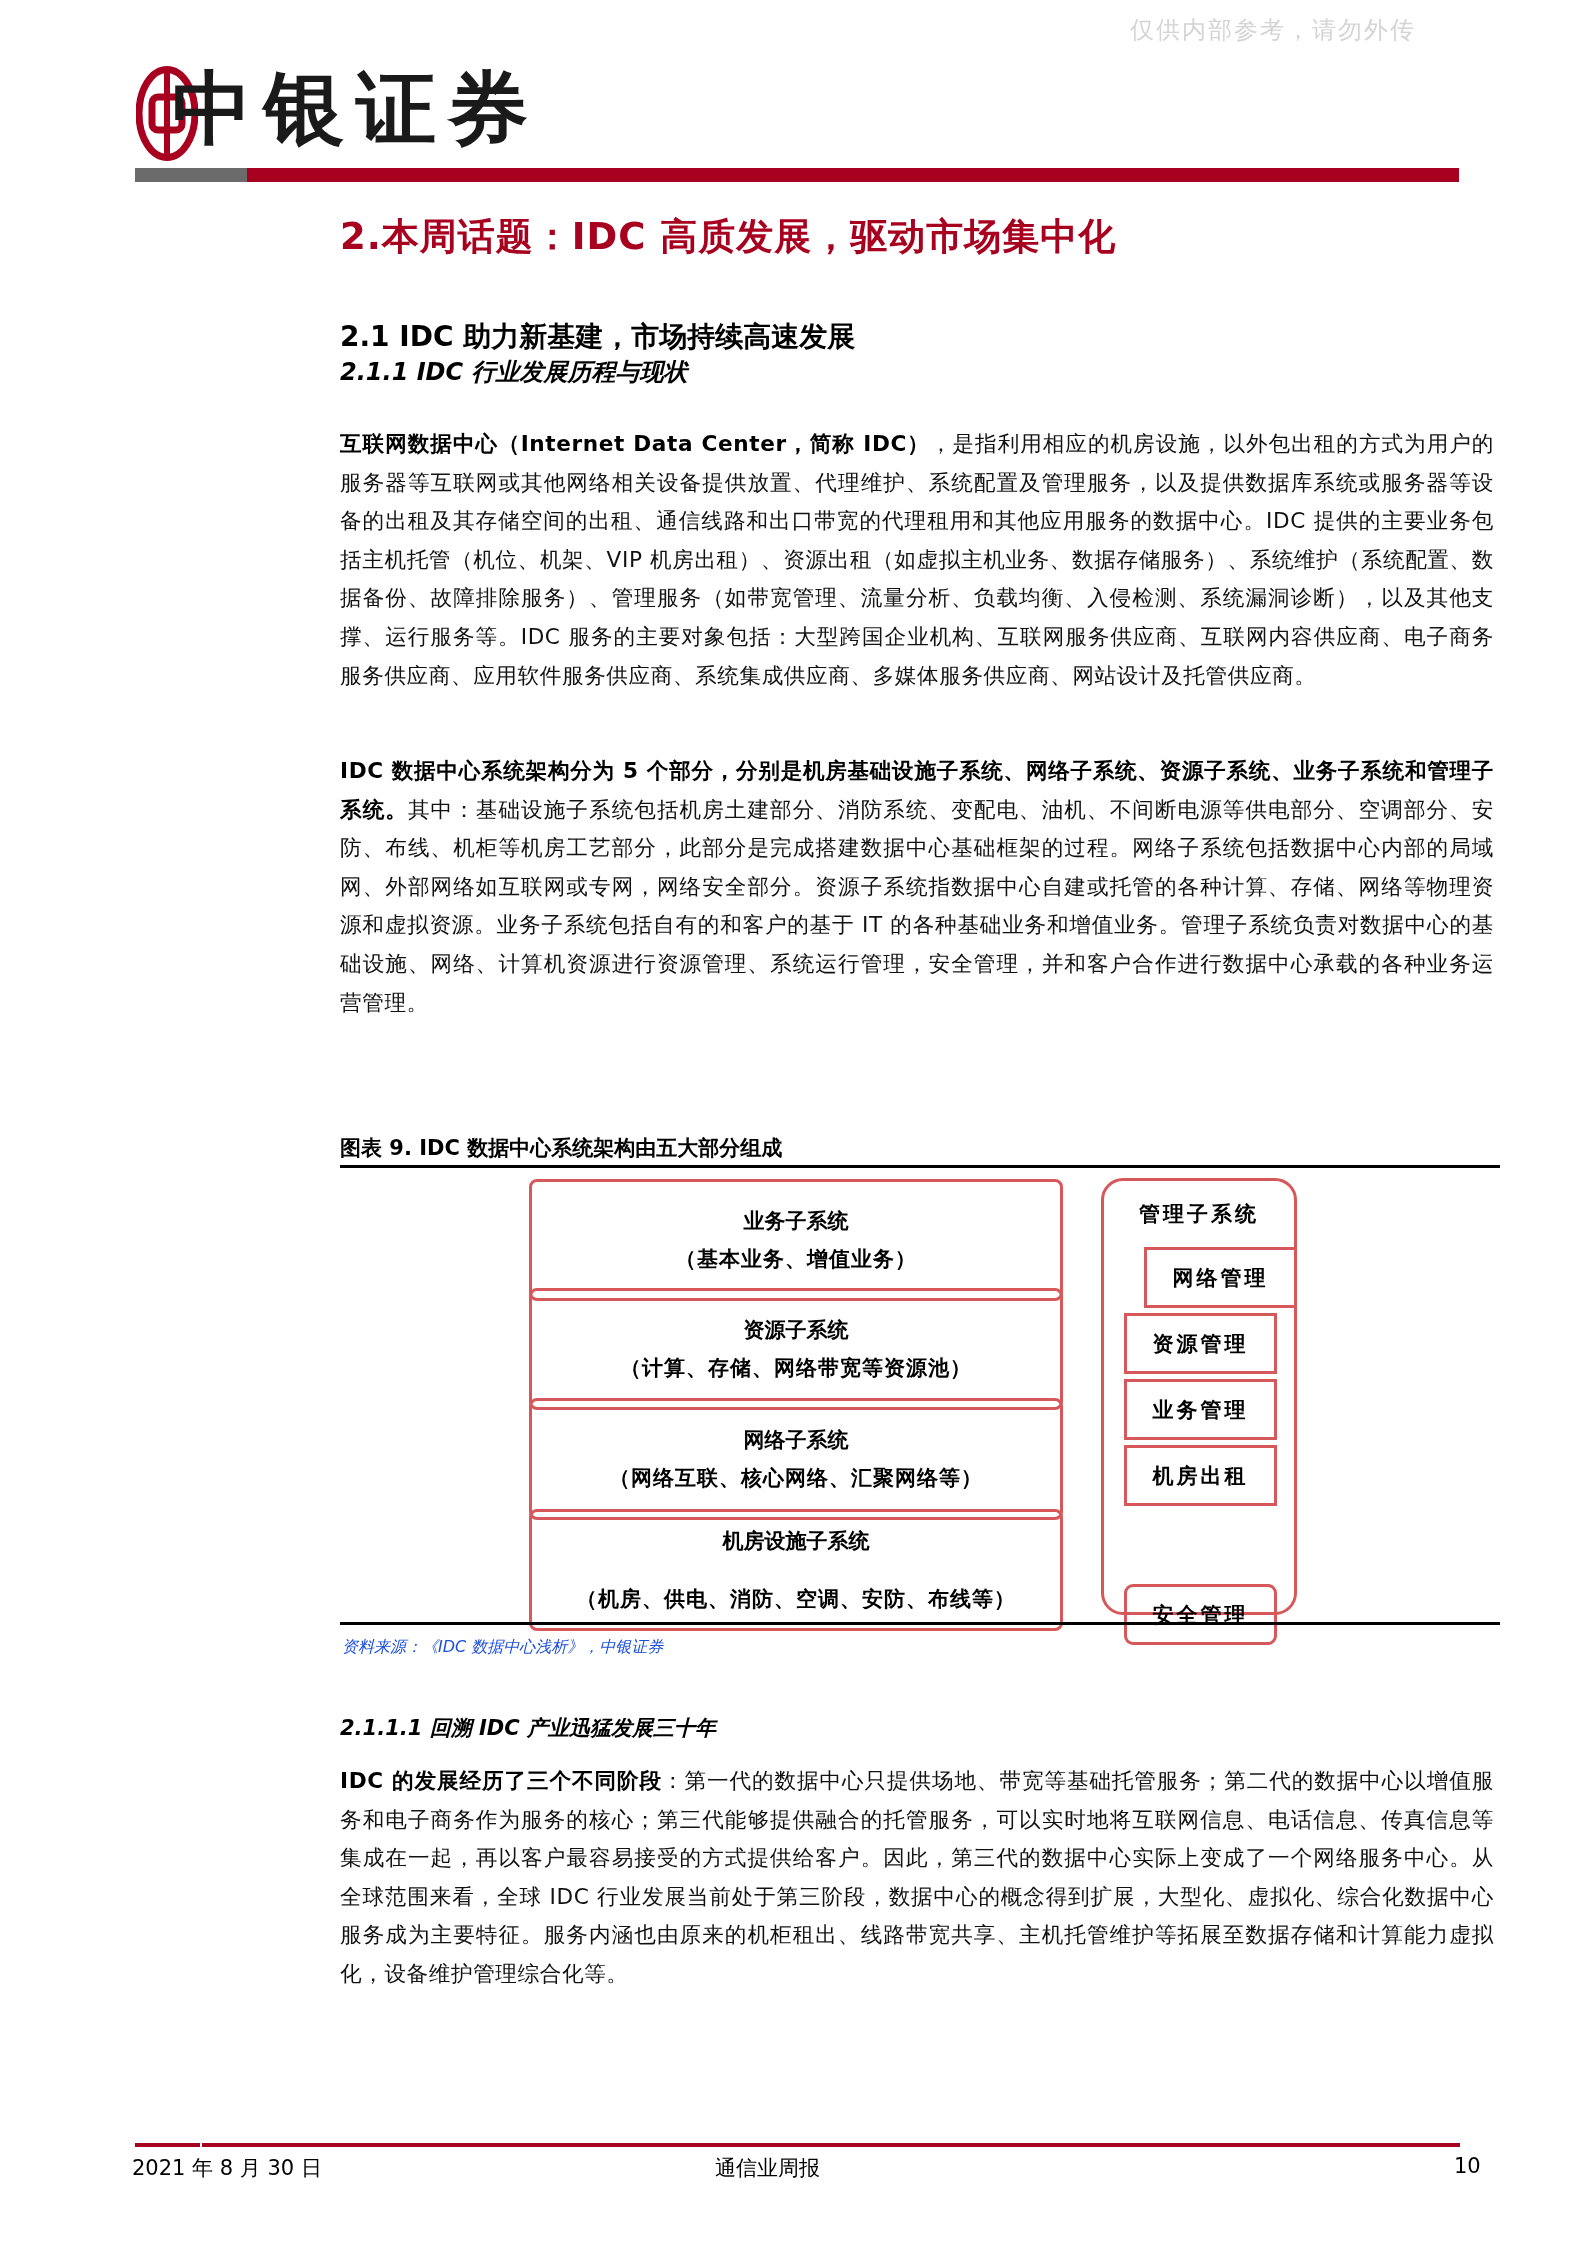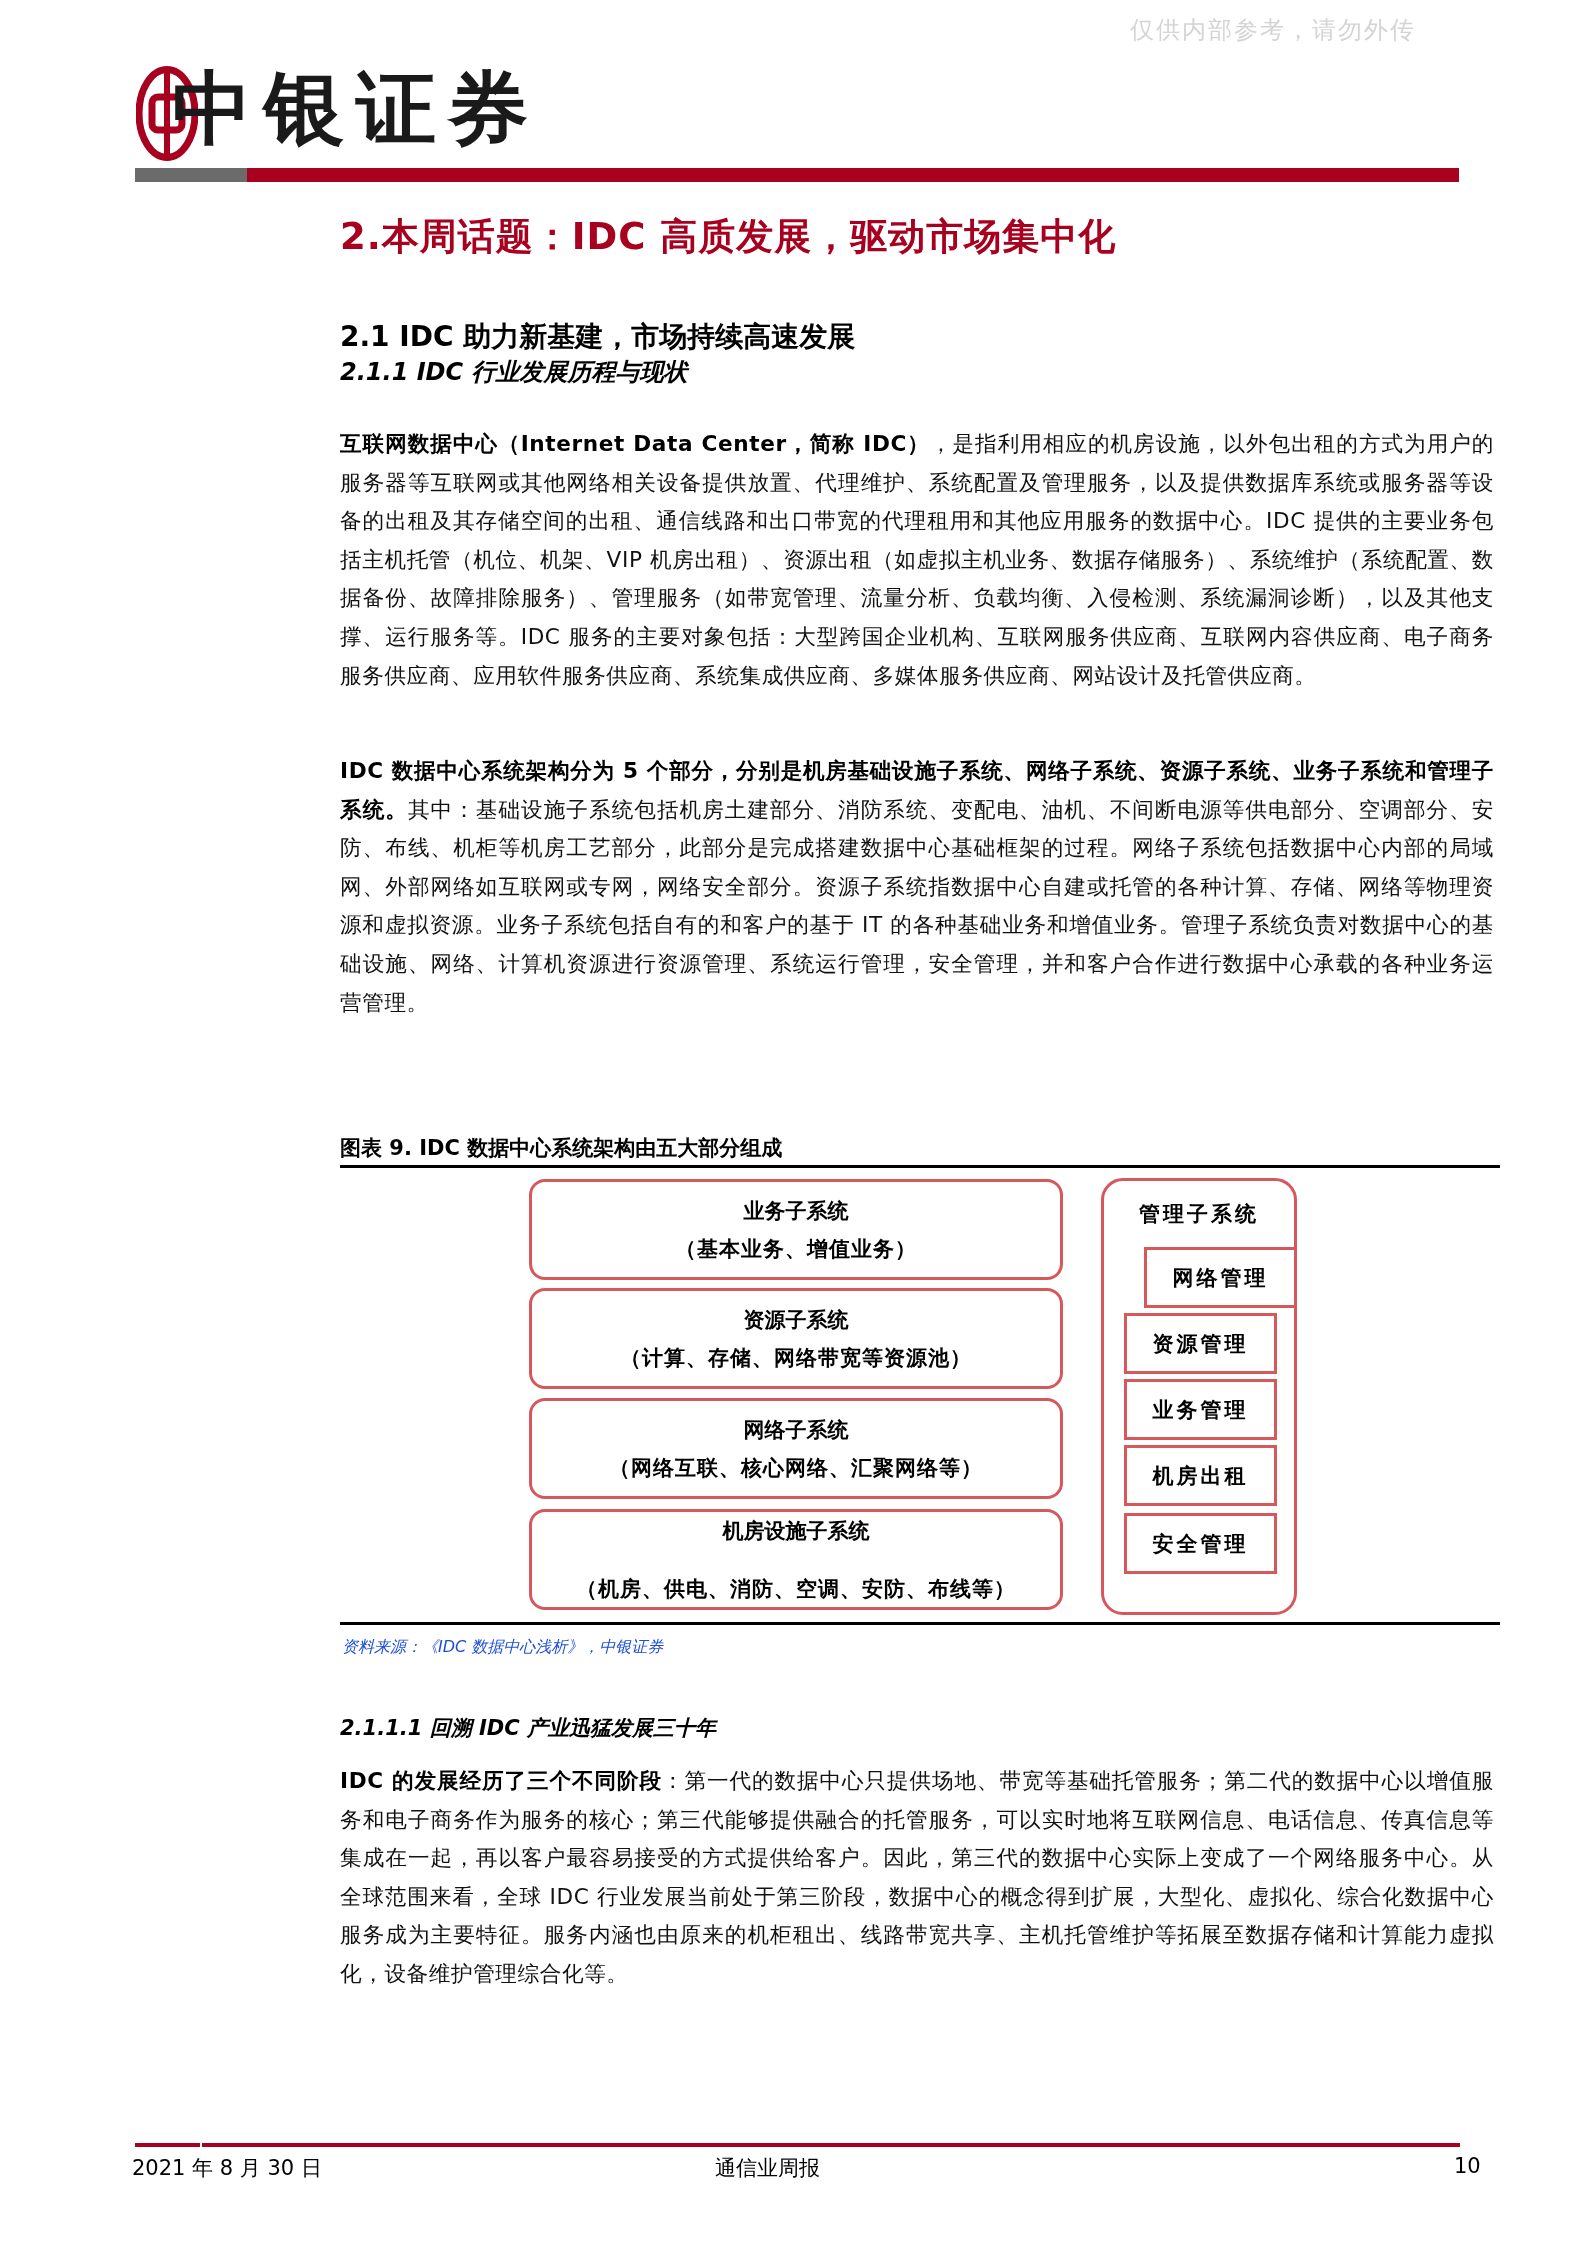--- a/index.html
+++ b/index.html
@@ -29,21 +29,21 @@
   .p1 { top:425px; }
   .p2 { top:752px; }
   .p3 { top:1762px; }
 
   
   .fig-title { left:340px; top:1134px; font-size:21px; font-weight:bold; color:#000; }
   .fig-rule-top { left:340px; top:1165px; width:1160px; height:3px; background:#000; }
   .fig-rule-bot { left:340px; top:1622px; width:1160px; height:3px; background:#000; }
   .fig-source { left:342px; top:1637px; font-size:16px; font-style:italic; color:#1d4ed8; }
 
-  .sub-box { left:529px; width:534px; height:101px; border:3px solid #d6585a; border-radius:16px;
+  .sub-box { left:529px; width:534px; height:122px; border:3px solid #d6585a; border-radius:8px;
              box-sizing:border-box; display:flex; flex-direction:column; align-items:center;
              justify-content:center; gap:10px; }
   .sub-box .name { font-size:21px; font-weight:bold; color:#000; }
   .sub-box .desc { font-size:21px; font-weight:bold; color:#000; letter-spacing:1px; }
 
   .mgmt-box { left:1101px; top:1178px; width:196px; height:437px; border:3px solid #d6585a;
               border-radius:22px; box-sizing:border-box; }
   .mgmt-title { left:1101px; top:1200px; width:196px; text-align:center; font-size:21px;
                 font-weight:bold; letter-spacing:3px; color:#000; }
   .mgmt-item { left:1124px; width:153px; height:61px; border:3px solid #d6585a; box-sizing:border-box;
@@ -102,21 +102,21 @@
   <div class="name">机房设施子系统</div>
   <div class="desc">（机房、供电、消防、空调、安防、布线等）</div>
 </div>
 
 <div class="abs mgmt-box"></div>
 <div class="abs mgmt-title">管理子系统</div>
 <div class="abs mgmt-item" style="top:1247px;margin-left:20px;">网络管理</div>
 <div class="abs mgmt-item" style="top:1313px;">资源管理</div>
 <div class="abs mgmt-item" style="top:1379px;">业务管理</div>
 <div class="abs mgmt-item" style="top:1445px;">机房出租</div>
-<div class="abs mgmt-item" style="top:1513px;">安全管理</div>
+<div class="abs mgmt-item" style="top:1584px;border-radius:9px;">安全管理</div>
 
 <div class="abs fig-rule-bot"></div>
 <div class="abs fig-source">资料来源：《IDC 数据中心浅析》，中银证券</div>
 
 <div class="abs h4">2.1.1.1 回溯 IDC 产业迅猛发展三十年</div>
 
 <div class="abs para p3">
   <b>IDC 的发展经历了三个不同阶段</b><span>：第一代的数据中心只提供场地、带宽等基础托管服务；第二代的数据中心以增值服务和电子商务作为服务的核心；第三代能够提供融合的托管服务，可以实时地将互联网信息、电话信息、传真信息等集成在一起，再以客户最容易接受的方式提供给客户。因此，第三代的数据中心实际上变成了一个网络服务中心。从全球范围来看，全球 IDC 行业发展当前处于第三阶段，数据中心的概念得到扩展，大型化、虚拟化、综合化数据中心服务成为主要特征。服务内涵也由原来的机柜租出、线路带宽共享、主机托管维护等拓展至数据存储和计算能力虚拟化，设备维护管理综合化等。</span>
 </div>
 

